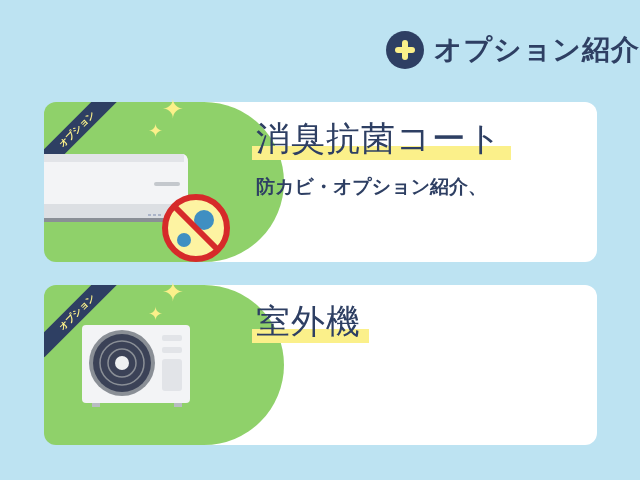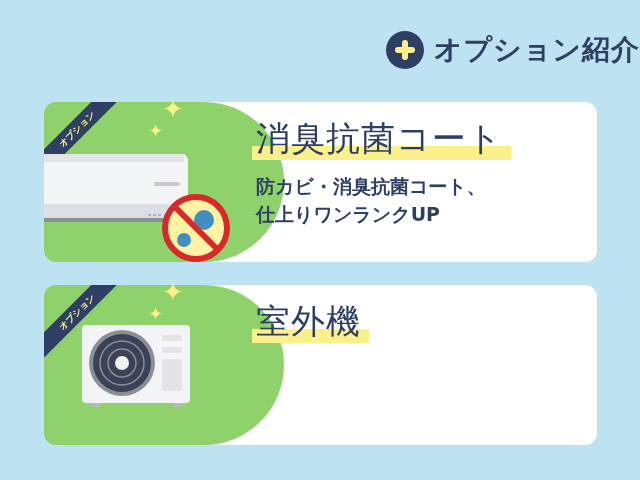--- a/index.html
+++ b/index.html
@@ -52,22 +52,21 @@
   </svg>
   <svg style="position:absolute;left:116px;top:90px;" width="72" height="72">
     <circle cx="36" cy="36" r="31" fill="#fdf3a2" stroke="#d62a2a" stroke-width="6"></circle>
     <circle cx="44" cy="28" r="10" fill="#3f8fc2"></circle>
     <circle cx="24" cy="48" r="7" fill="#3f8fc2"></circle>
     <line x1="14" y1="14" x2="58" y2="58" stroke="#d62a2a" stroke-width="6"></line>
   </svg>
   <div class="text-area">
     <div class="title"><span class="hl"></span><span class="t">消臭抗菌コート</span></div>
     <div class="desc">
-      <div>防カビ・消臭抗菌コート、</div>
-      <div>仕上りワンランクUP</div>
+      <div>防カビ・オプション紹介、</div>
     </div>
   </div>
 </div>
 
 <div class="card card2">
   <div class="card-white"></div>
   <div class="green-round"></div>
   <div class="card-green"></div>
   <div class="ribbon-wrap">
       <div class="ribbon">オプション</div>

